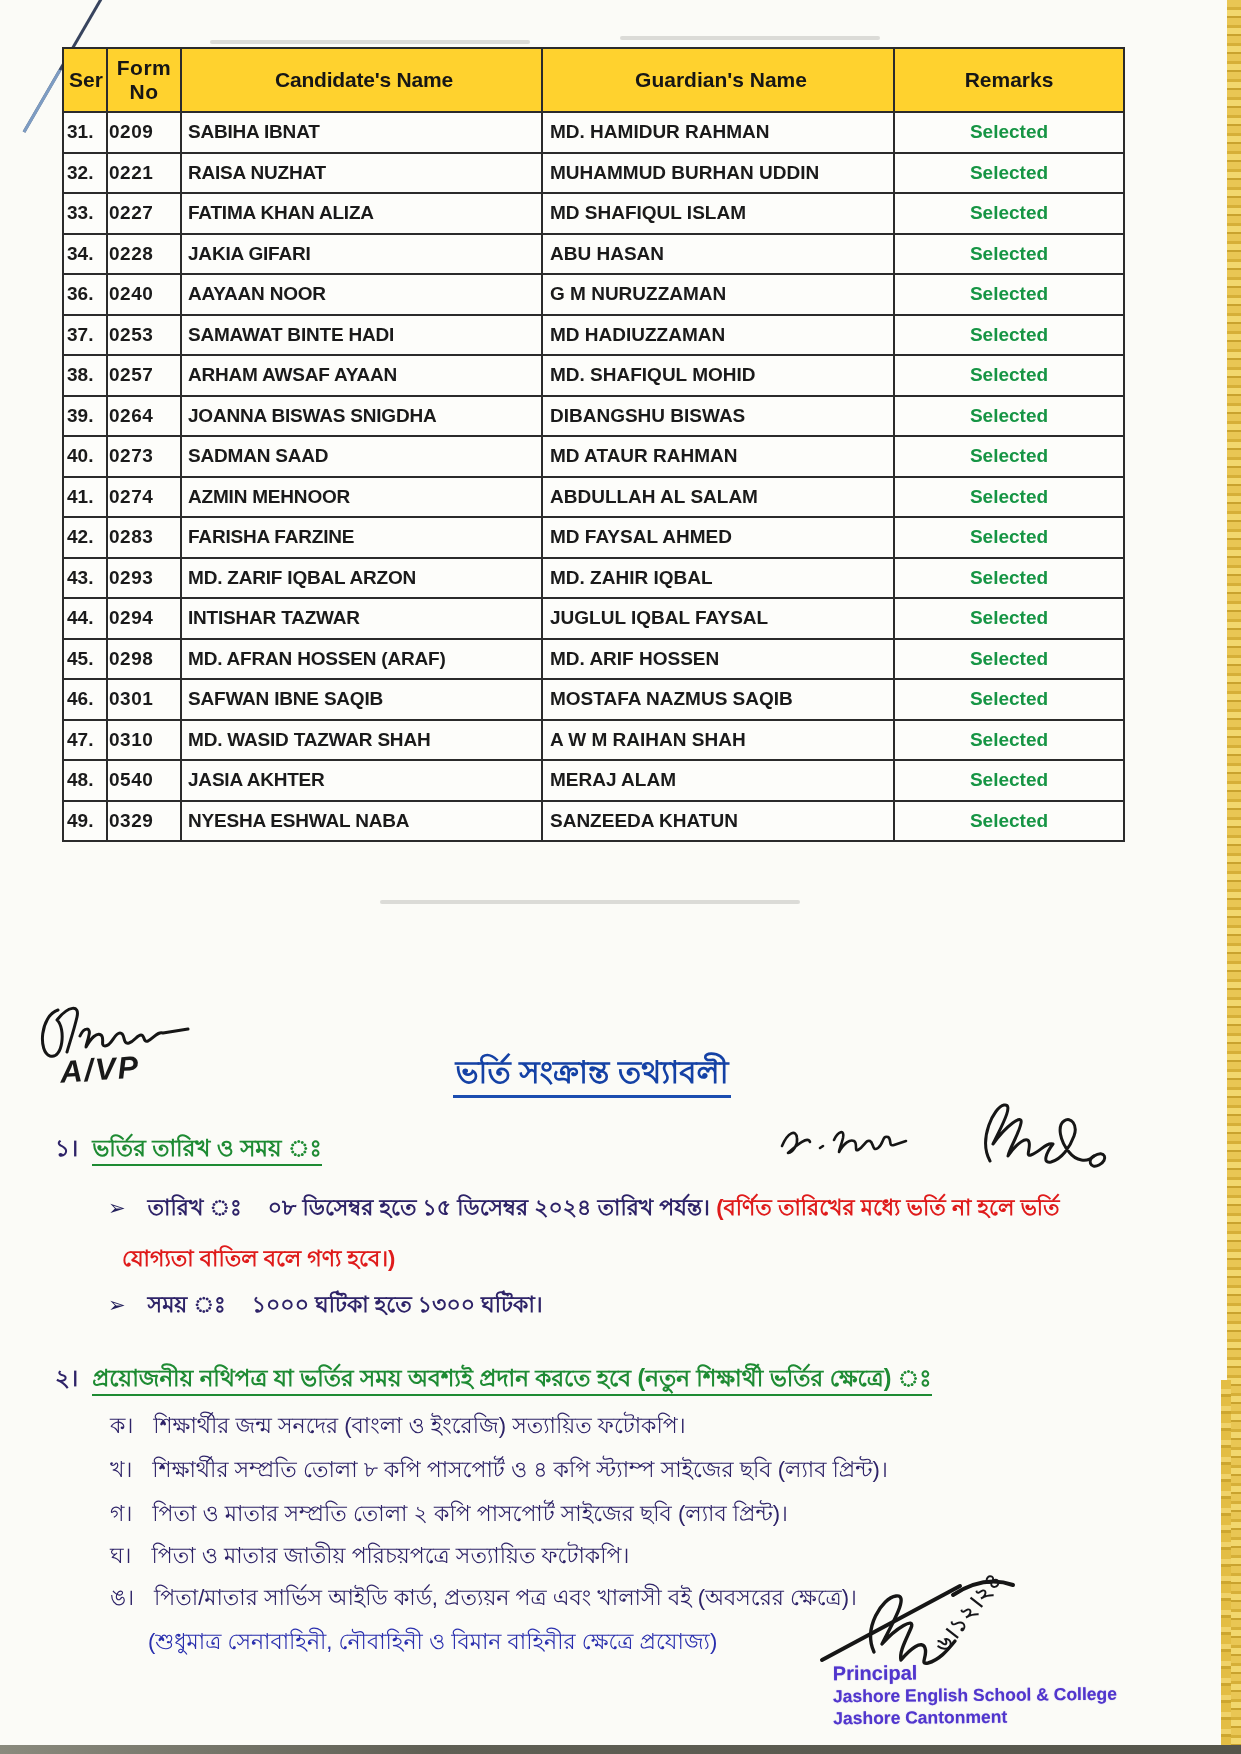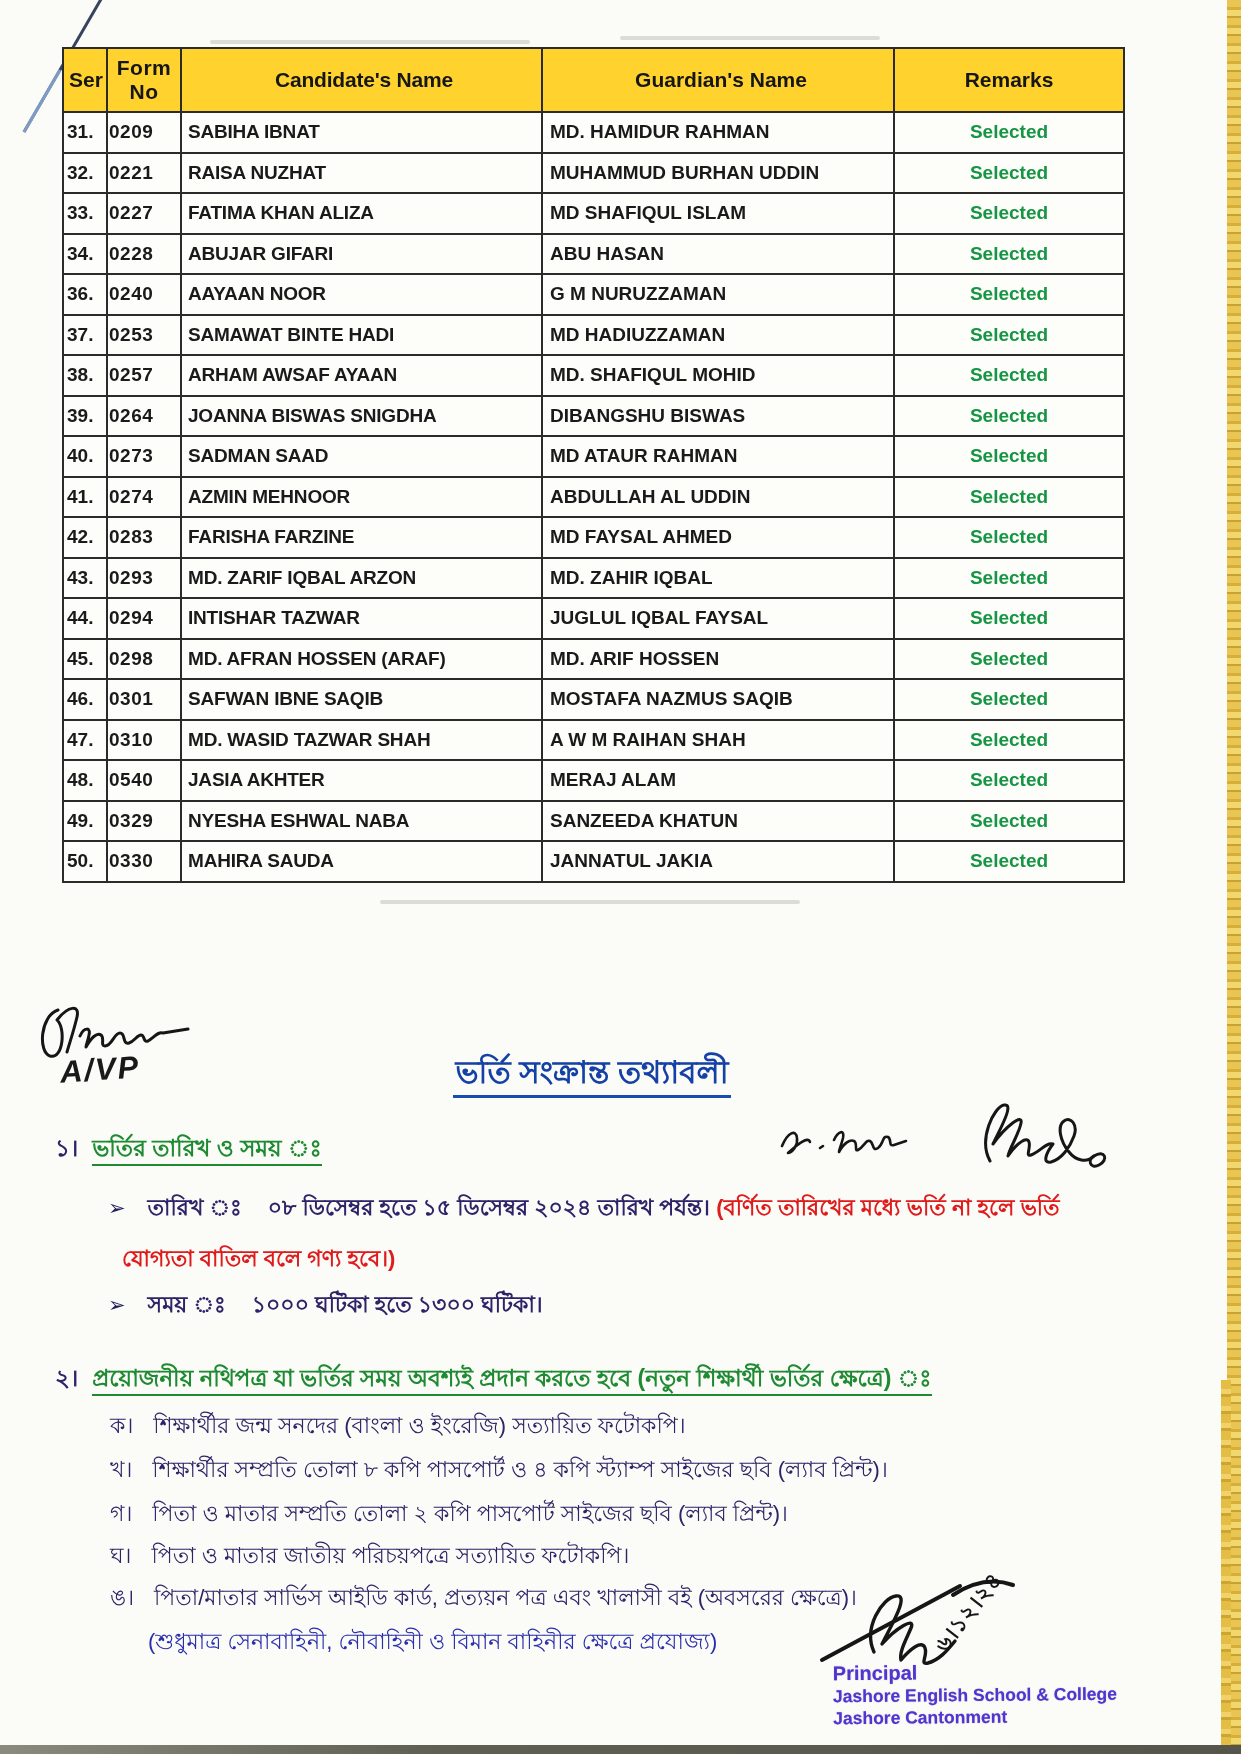--- a/index.html
+++ b/index.html
@@ -126,21 +126,21 @@
         <tr>
           <td class="col-ser">33.</td>
           <td class="col-form">0227</td>
           <td class="col-candidate">FATIMA KHAN ALIZA</td>
           <td class="col-guardian">MD SHAFIQUL ISLAM</td>
           <td class="col-remark">Selected</td>
         </tr>
         <tr>
           <td class="col-ser">34.</td>
           <td class="col-form">0228</td>
-          <td class="col-candidate">ABUJAR GIFARI</td>
+          <td class="col-candidate">JAKIA GIFARI</td>
           <td class="col-guardian">ABU HASAN</td>
           <td class="col-remark">Selected</td>
         </tr>
         <tr>
           <td class="col-ser">36.</td>
           <td class="col-form">0240</td>
           <td class="col-candidate">AAYAAN NOOR</td>
           <td class="col-guardian">G M NURUZZAMAN</td>
           <td class="col-remark">Selected</td>
         </tr>
@@ -169,21 +169,21 @@
           <td class="col-ser">40.</td>
           <td class="col-form">0273</td>
           <td class="col-candidate">SADMAN SAAD</td>
           <td class="col-guardian">MD ATAUR RAHMAN</td>
           <td class="col-remark">Selected</td>
         </tr>
         <tr>
           <td class="col-ser">41.</td>
           <td class="col-form">0274</td>
           <td class="col-candidate">AZMIN MEHNOOR</td>
-          <td class="col-guardian">ABDULLAH AL UDDIN</td>
+          <td class="col-guardian">ABDULLAH AL SALAM</td>
           <td class="col-remark">Selected</td>
         </tr>
         <tr>
           <td class="col-ser">42.</td>
           <td class="col-form">0283</td>
           <td class="col-candidate">FARISHA FARZINE</td>
           <td class="col-guardian">MD FAYSAL AHMED</td>
           <td class="col-remark">Selected</td>
         </tr>
         <tr>
@@ -228,27 +228,20 @@
           <td class="col-guardian">MERAJ ALAM</td>
           <td class="col-remark">Selected</td>
         </tr>
         <tr>
           <td class="col-ser">49.</td>
           <td class="col-form">0329</td>
           <td class="col-candidate">NYESHA ESHWAL NABA</td>
           <td class="col-guardian">SANZEEDA KHATUN</td>
           <td class="col-remark">Selected</td>
         </tr>
-        <tr>
-          <td class="col-ser">50.</td>
-          <td class="col-form">0330</td>
-          <td class="col-candidate">MAHIRA SAUDA</td>
-          <td class="col-guardian">JANNATUL JAKIA</td>
-          <td class="col-remark">Selected</td>
-        </tr>
       </tbody>
   </table>
 </div>
 
 <svg class="abs sig" style="left:36px;top:1000px;" width="175" height="66" viewBox="0 0 175 66">
   <path d="M22 10 C4 16 2 52 14 56 C27 60 30 28 21 20 C32 6 44 4 41 17 C38 30 33 45 31 52 M44 36 C48 27 55 27 53 35 C52 41 50 45 50 47 C55 38 61 32 65 35 C69 38 64 46 69 46 C76 46 78 33 84 33 C90 33 86 45 93 43 C99 41 101 35 105 35 C109 35 107 43 112 41 C118 38 122 31 127 33 L152 29" stroke-width="3"></path>
 </svg>
 <div class="abs" id="avp-label">A/VP</div>
 
 <div class="abs" id="info-title"><span>ভর্তি সংক্রান্ত তথ্যাবলী</span></div>

